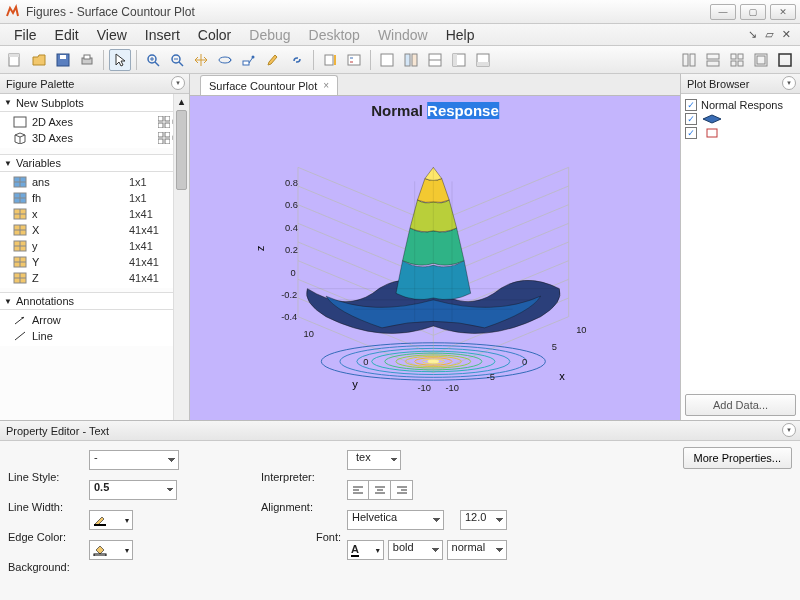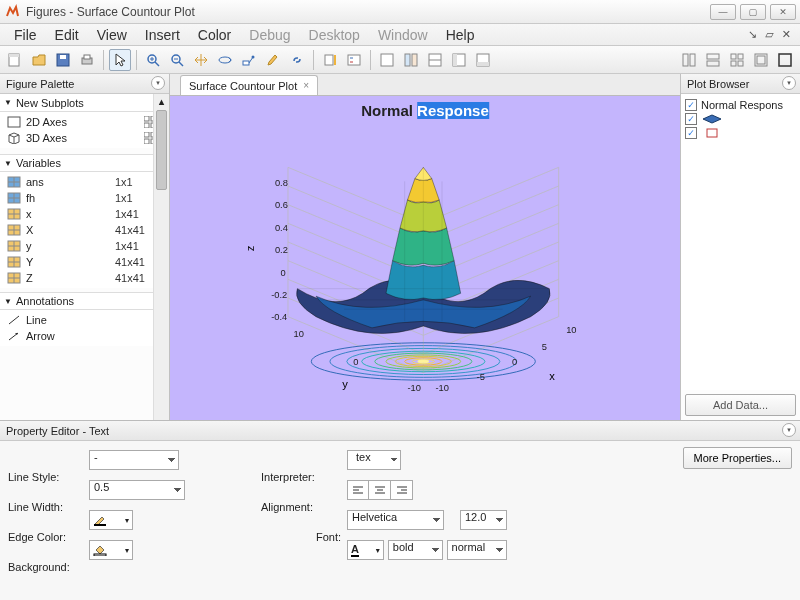--- a/index.html
+++ b/index.html
@@ -23,27 +23,27 @@
   .toolbar { height: 28px; background: linear-gradient(#fbfbfb,#eaeaea); border-bottom:1px solid #c9c9c9; display:flex; align-items:center; padding: 0 4px; gap: 2px; }
   .tb-btn { width: 22px; height: 22px; border: 1px solid transparent; border-radius:2px; display:flex; align-items:center; justify-content:center; cursor:default; }
   .tb-btn.selected { border-color:#9ab; background:#e6f0fa; }
   .tb-sep { width:1px; height:20px; background:#c0c0c0; margin: 0 3px; }
   .tb-right { margin-left:auto; display:flex; gap:2px; }
 
   
   .main-row { display:flex; height: calc(600px - 24px - 22px - 28px - 180px); }
 
   
-  .left-pane { width: 170px; background:#fcfcfc; border-right: 1px solid #c0c0c0; display:flex; flex-direction:column; position:relative; }
+  .left-pane { width: 190px; background:#fcfcfc; border-right: 1px solid #c0c0c0; display:flex; flex-direction:column; position:relative; }
   .panel-title { height: 20px; background: linear-gradient(#f5f5f5,#e6e6e6); border-bottom:1px solid #c9c9c9; display:flex; align-items:center; padding: 0 6px; font-size:11px; position:relative; }
   .panel-title .round-btn { position:absolute; right:4px; top:2px; width:14px; height:14px; border:1px solid #aaa; border-radius:50%; background:#fff; display:flex; align-items:center; justify-content:center; font-size:7px; color:#555; }
   .section-header { height:18px; background:#fff; border-bottom:1px solid #ddd; display:flex; align-items:center; padding-left:4px; font-size:11px; font-weight:400; }
   .section-header .tri { margin-right:4px; font-size:8px; }
   .section-body { background:#fff; padding:2px 0; }
-  .palette-row { display:flex; align-items:flex-start; padding: 2px 6px; font-size:11px; }
+  .palette-row { display:flex; align-items:flex-start; padding: 2px 12px; font-size:11px; }
   .palette-row .label { flex:1; }
   .palette-row .dims { color:#333; width:48px; }
   .palette-row .ic { width:16px; height:12px; margin-right:4px; display:inline-flex; align-items:center; justify-content:center;}
   .grid-ic { width:12px; height:12px; margin-left:auto; margin-right:2px; }
   .left-scroll { position:absolute; right:0; top:20px; bottom:0; width:16px; background:#efefef; border-left:1px solid #ddd; }
   .left-scroll .thumb { background:#c8c8c8; border:1px solid #aaa; border-radius:2px; }
 
   
   .center-pane { flex:1; background:#f5f5f5; display:flex; flex-direction:column; }
   .tab-strip { height: 22px; display:flex; align-items:flex-end; background:#ececec; border-bottom:1px solid #bbb; padding-left:10px; gap:4px; }
@@ -400,33 +400,33 @@
         </div>
 
       <div class="section-header" style="border-top:1px solid #ddd;margin-top:4px;">
           <span class="tri">▼</span>
           <span>Annotations</span>
         </div>
       <div class="section-body">
         <div class="palette-row">
           <span class="ic">
               <svg width="14" height="12">
-                <line x1="2" y1="10" x2="12" y2="2" stroke="#333"></line>
-              </svg>
-            </span>
-          <span class="label">Line</span>
+                <line x1="2" y1="10" x2="11" y2="3" stroke="#333"></line>
+                <path d="M11 3l-3 0l2 2z" fill="#333"></path>
+              </svg>
+            </span>
+          <span class="label">Arrow</span>
         </div>
         <div class="palette-row">
           <span class="ic">
               <svg width="14" height="12">
-                <line x1="2" y1="10" x2="11" y2="3" stroke="#333"></line>
-                <path d="M11 3l-3 0l2 2z" fill="#333"></path>
-              </svg>
-            </span>
-          <span class="label">Arrow</span>
+                <line x1="2" y1="10" x2="12" y2="2" stroke="#333"></line>
+              </svg>
+            </span>
+          <span class="label">Line</span>
         </div>
       </div>
     </div>
     <div class="left-scroll">
       <div style="height:14px;display:flex;align-items:center;justify-content:center;">▴</div>
       <div class="thumb" style="margin:2px; height:80px;"></div>
     </div>
   </div>
 
   <div class="center-pane">
@@ -563,21 +563,21 @@
   <div class="prop-body">
 
     <label>Line Style:</label>
     <div class="prop-select" style="width:90px;">-</div>
     <span></span>
     <label>Interpreter:</label>
     <div class="prop-select" style="width:54px;padding-left:8px;">tex</div>
     <span></span>
 
     <label>Line Width:</label>
-    <div class="prop-select" style="width:96px;">0.5</div>
+    <div class="prop-select" style="width:88px;font-weight:bold;">0.5</div>
     <span></span>
     <label>Alignment:</label>
     <div class="btn-group">
       <div class="tgl">
           <svg width="12" height="10">
             <line x1="1" y1="2" x2="11" y2="2" stroke="#333"></line>
             <line x1="1" y1="5" x2="7" y2="5" stroke="#333"></line>
             <line x1="1" y1="8" x2="11" y2="8" stroke="#333"></line>
           </svg>
         </div>

